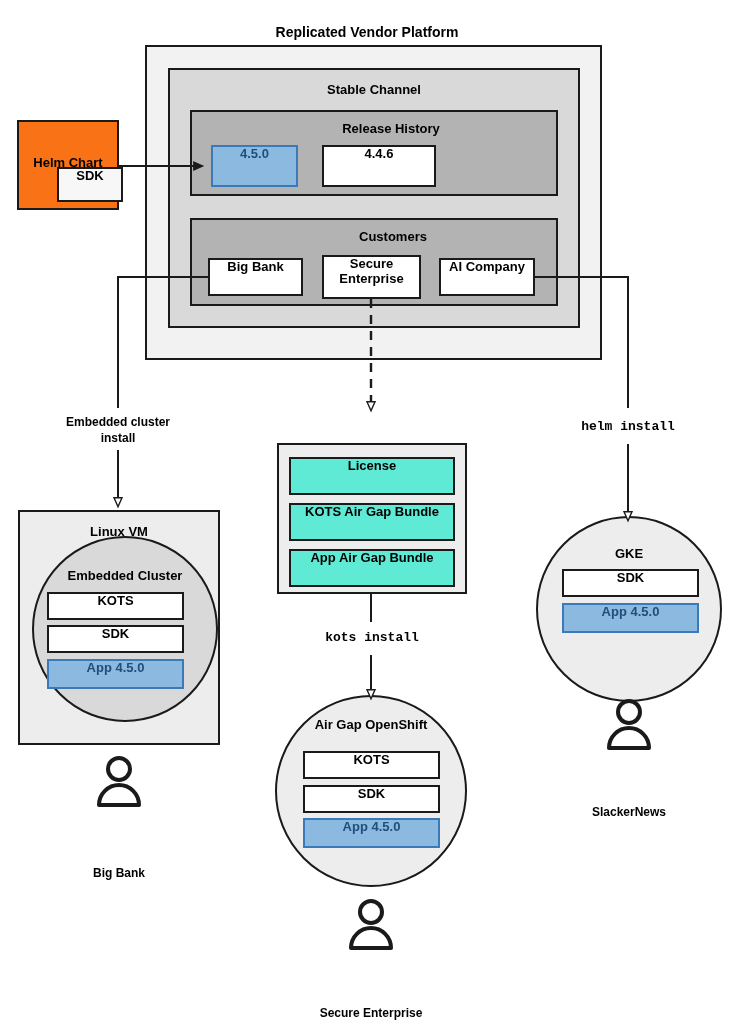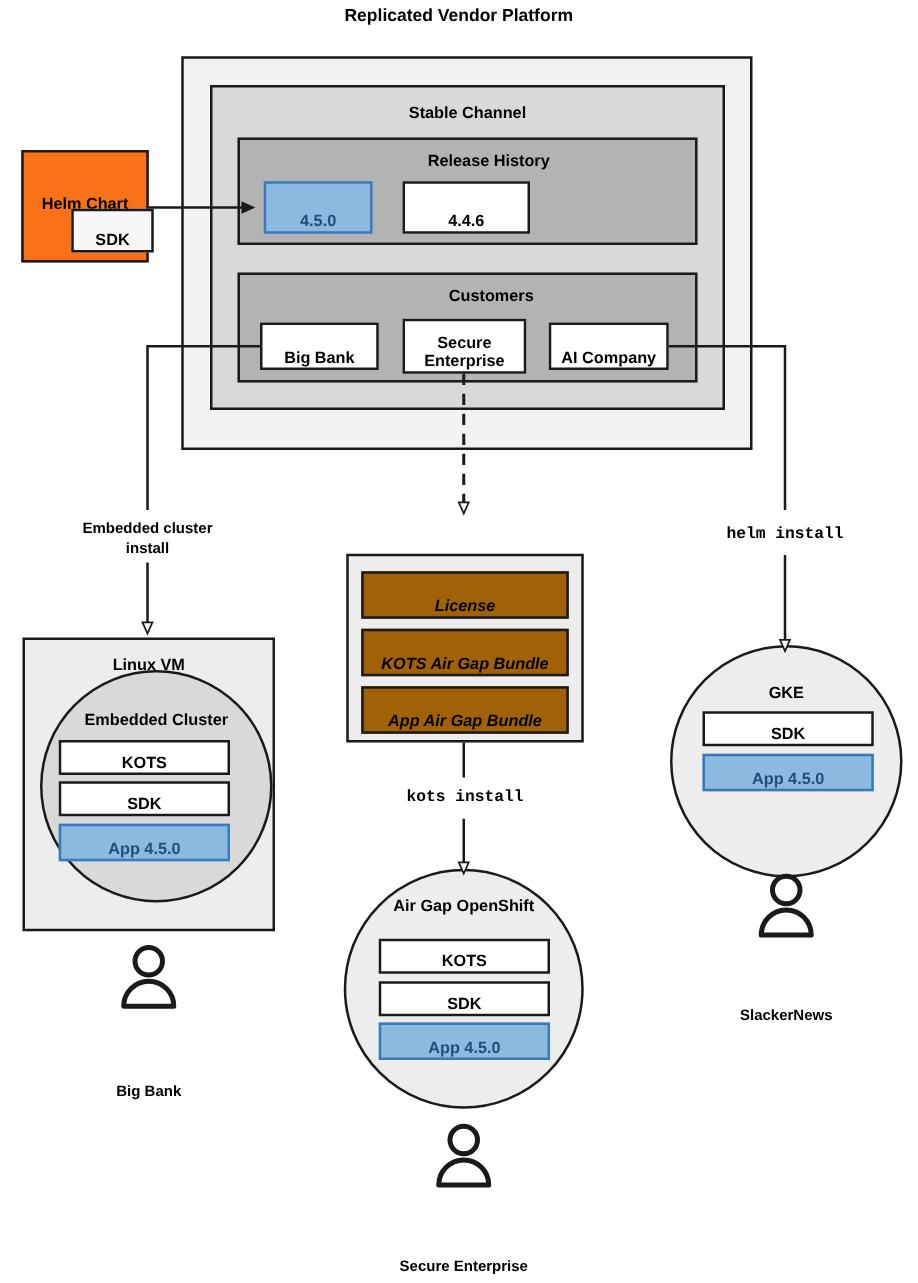--- a/index.html
+++ b/index.html
@@ -13,24 +13,24 @@
   
   .boxframe{position:absolute;box-sizing:border-box;border:2px solid #1a1a1a;}
   .plat{background:#f2f2f2;}
   .chan{background:#d9d9d9;}
   .relh{background:#b3b3b3;}
   .cust{background:#b3b3b3;}
 
   .titletxt{position:absolute;width:100%;text-align:center;font-weight:bold;font-size:13px;}
 
   .chip{position:absolute;box-sizing:border-box;border:2px solid #1a1a1a;background:#ffffff;
-        display:flex;align-items:flex-end;justify-content:center;text-align:center;
+        display:flex;align-items:flex-start;justify-content:center;text-align:center;
         font-weight:bold;font-size:13px;line-height:1.15;}
   .chip.blue{background:#8cb9e0;border-color:#3a7ab8;color:#1f4e79;}
-  .chip.grey{background:#a16207;font-style:italic;}
+  .chip.grey{background:#5eead4;}
 
   .helmbox{position:absolute;box-sizing:border-box;border:2px solid #1a1a1a;background:#f97316;}
   .helmlabel{position:absolute;width:100%;text-align:center;font-weight:bold;font-size:13px;}
 
   .vmbox{position:absolute;box-sizing:border-box;border:2px solid #1a1a1a;background:#ededed;}
   .circ{position:absolute;box-sizing:border-box;border-radius:50%;border:2px solid #1a1a1a;}
   .circ.grey{background:#d9d9d9;}
   .circ.light{background:#ededed;}
 
   .portal{position:absolute;box-sizing:border-box;border:2px solid #1a1a1a;background:#ededed;}
@@ -38,35 +38,35 @@
   .edgelabel{position:absolute;text-align:center;font-weight:bold;font-size:12px;line-height:1.3;}
   .mono{font-family:"Liberation Mono","DejaVu Sans Mono",monospace;font-weight:bold;font-size:13px;
         letter-spacing:0px;}
   .persona{position:absolute;text-align:center;font-weight:bold;font-size:12px;line-height:1.3;margin-top:36px;}
 </style>
 </head>
 <body>
 
 <div class="stage">
 
-  <div class="lbl" style="left:0;top:4px;width:734px;font-size:14px;">Replicated Vendor Platform</div>
+  <div class="lbl" style="left:0;top:24px;width:734px;font-size:14px;">Replicated Vendor Platform</div>
 
   <div class="boxframe plat" style="left:145px;top:45px;width:457px;height:315px;"></div>
 
   <div class="boxframe chan" style="left:168px;top:68px;width:412px;height:260px;">
     <div class="titletxt" style="top:12px;">Stable Channel</div>
   </div>
 
   <div class="boxframe relh" style="left:190px;top:110px;width:368px;height:86px;padding-left:17px;">
     <div class="titletxt" style="top:9px;">Release History</div>
   </div>
   <div class="chip blue" style="left:211px;top:145px;width:87px;height:42px;">
     <span>4.5.0</span>
   </div>
-  <div class="chip" style="left:322px;top:145px;width:102px;height:42px;">
+  <div class="chip" style="left:322px;top:145px;width:114px;height:42px;">
     <span>4.4.6</span>
   </div>
 
   <div class="boxframe cust" style="left:190px;top:218px;width:368px;height:88px;">
     <div class="titletxt" style="top:9px;margin-left:19px;">Customers</div>
   </div>
   <div class="chip" style="left:208px;top:258px;width:95px;height:38px;">
     <span>Big Bank</span>
   </div>
   <div class="chip" style="left:322px;top:255px;width:99px;height:44px;">

